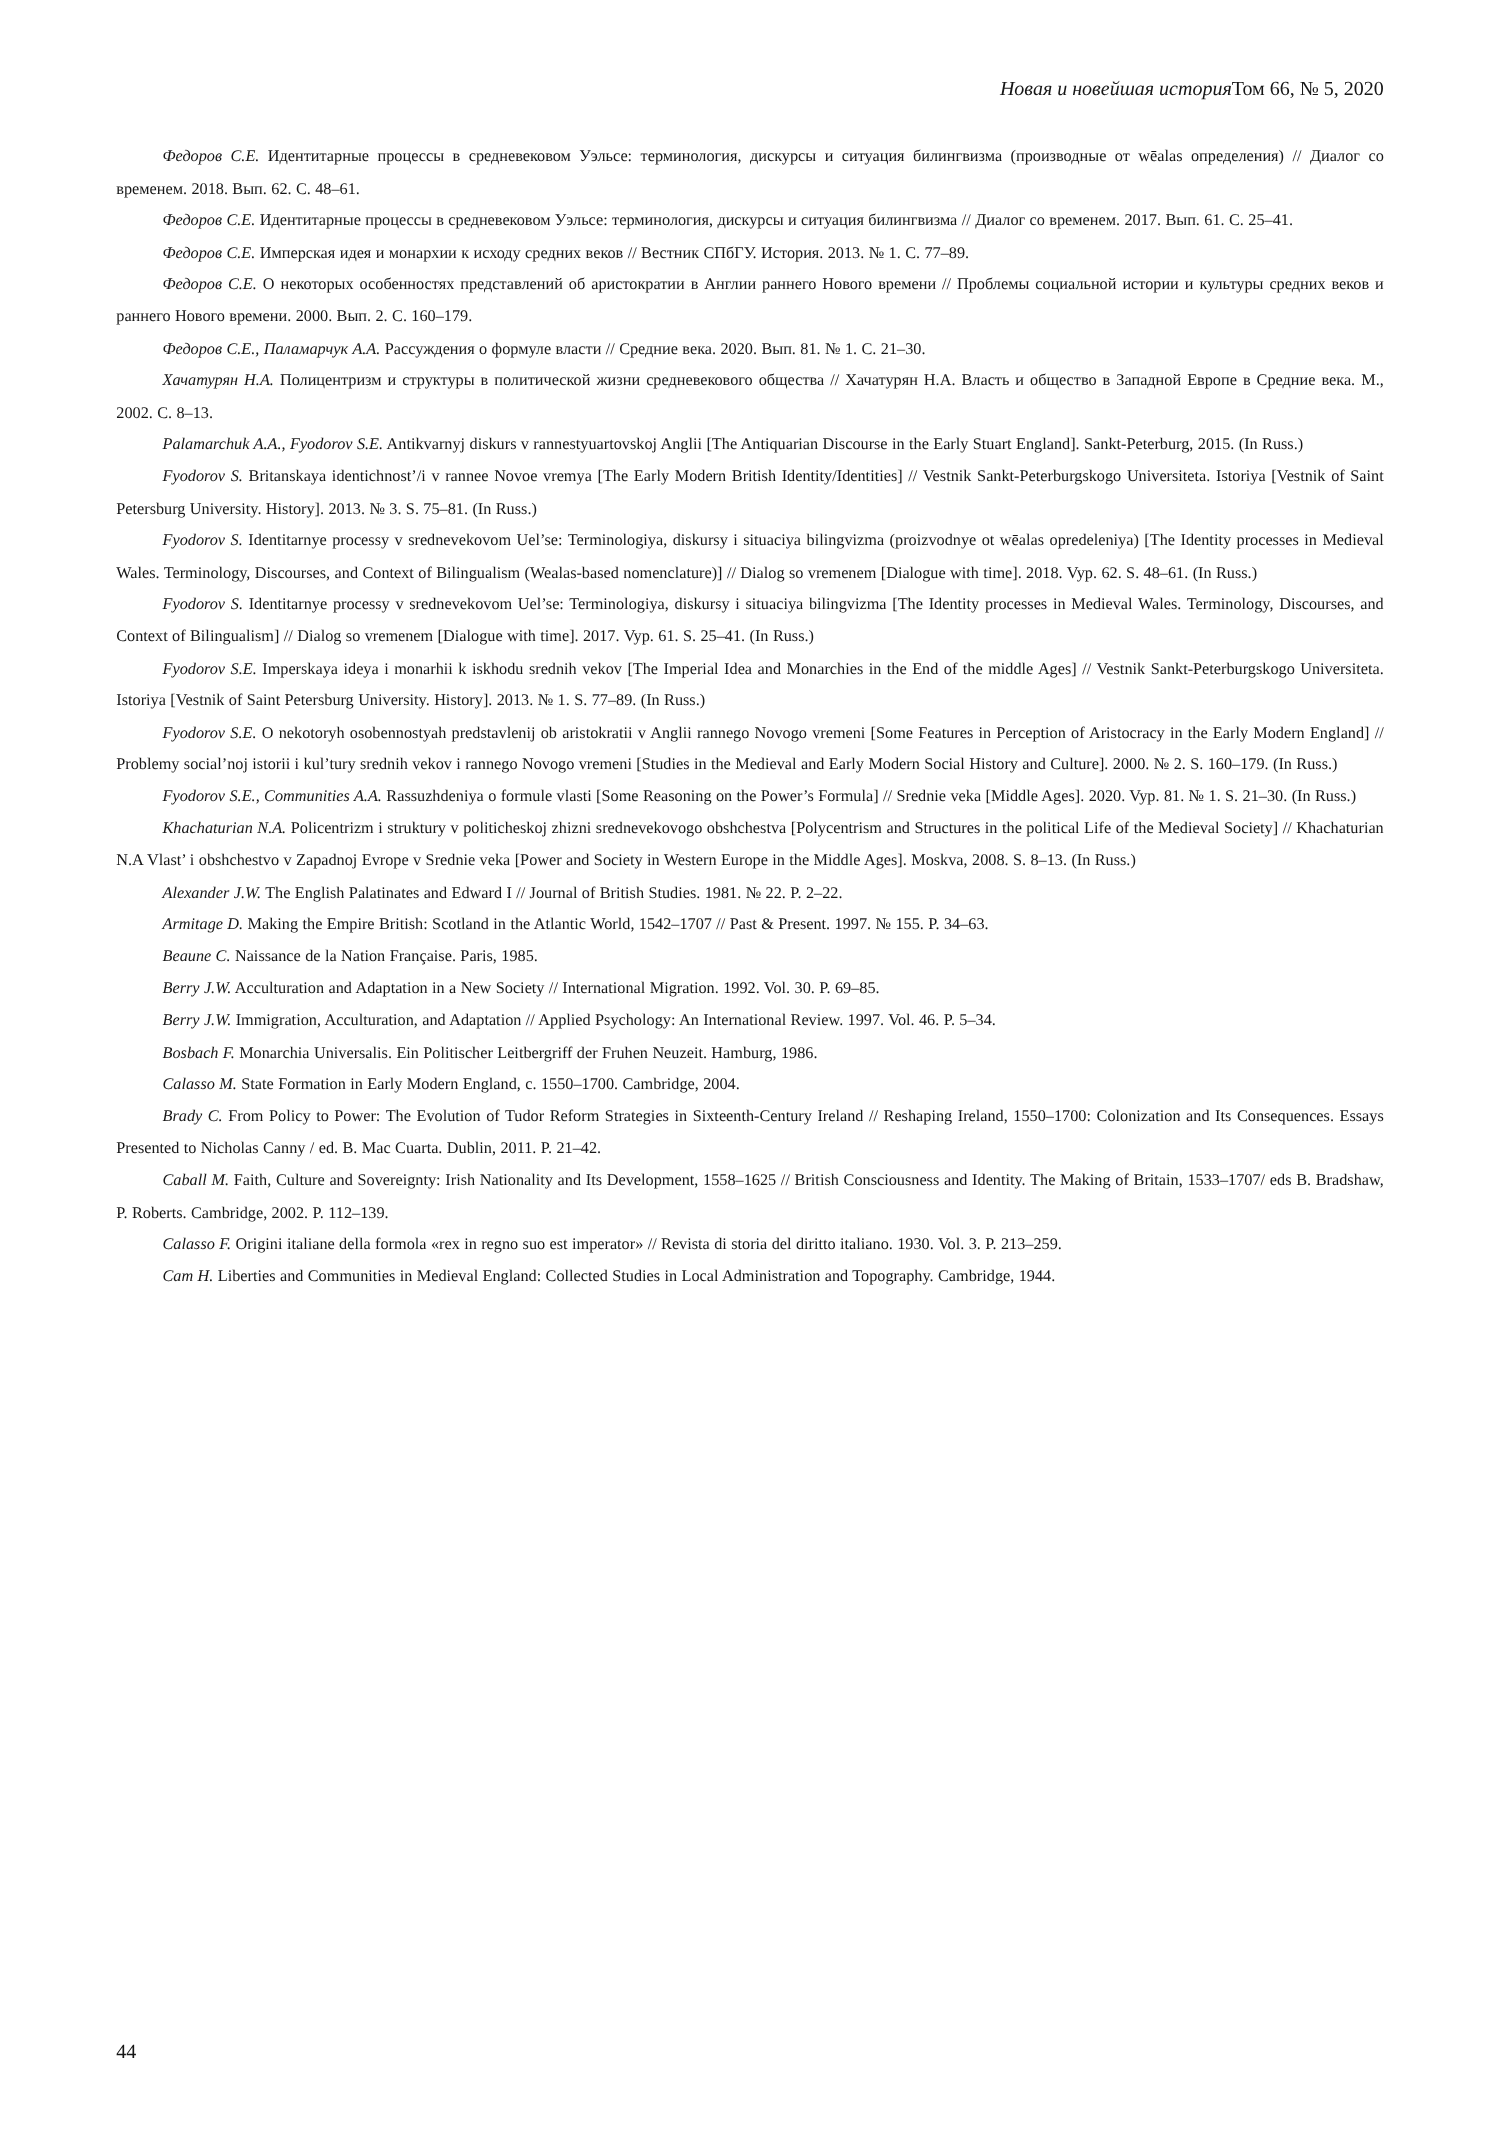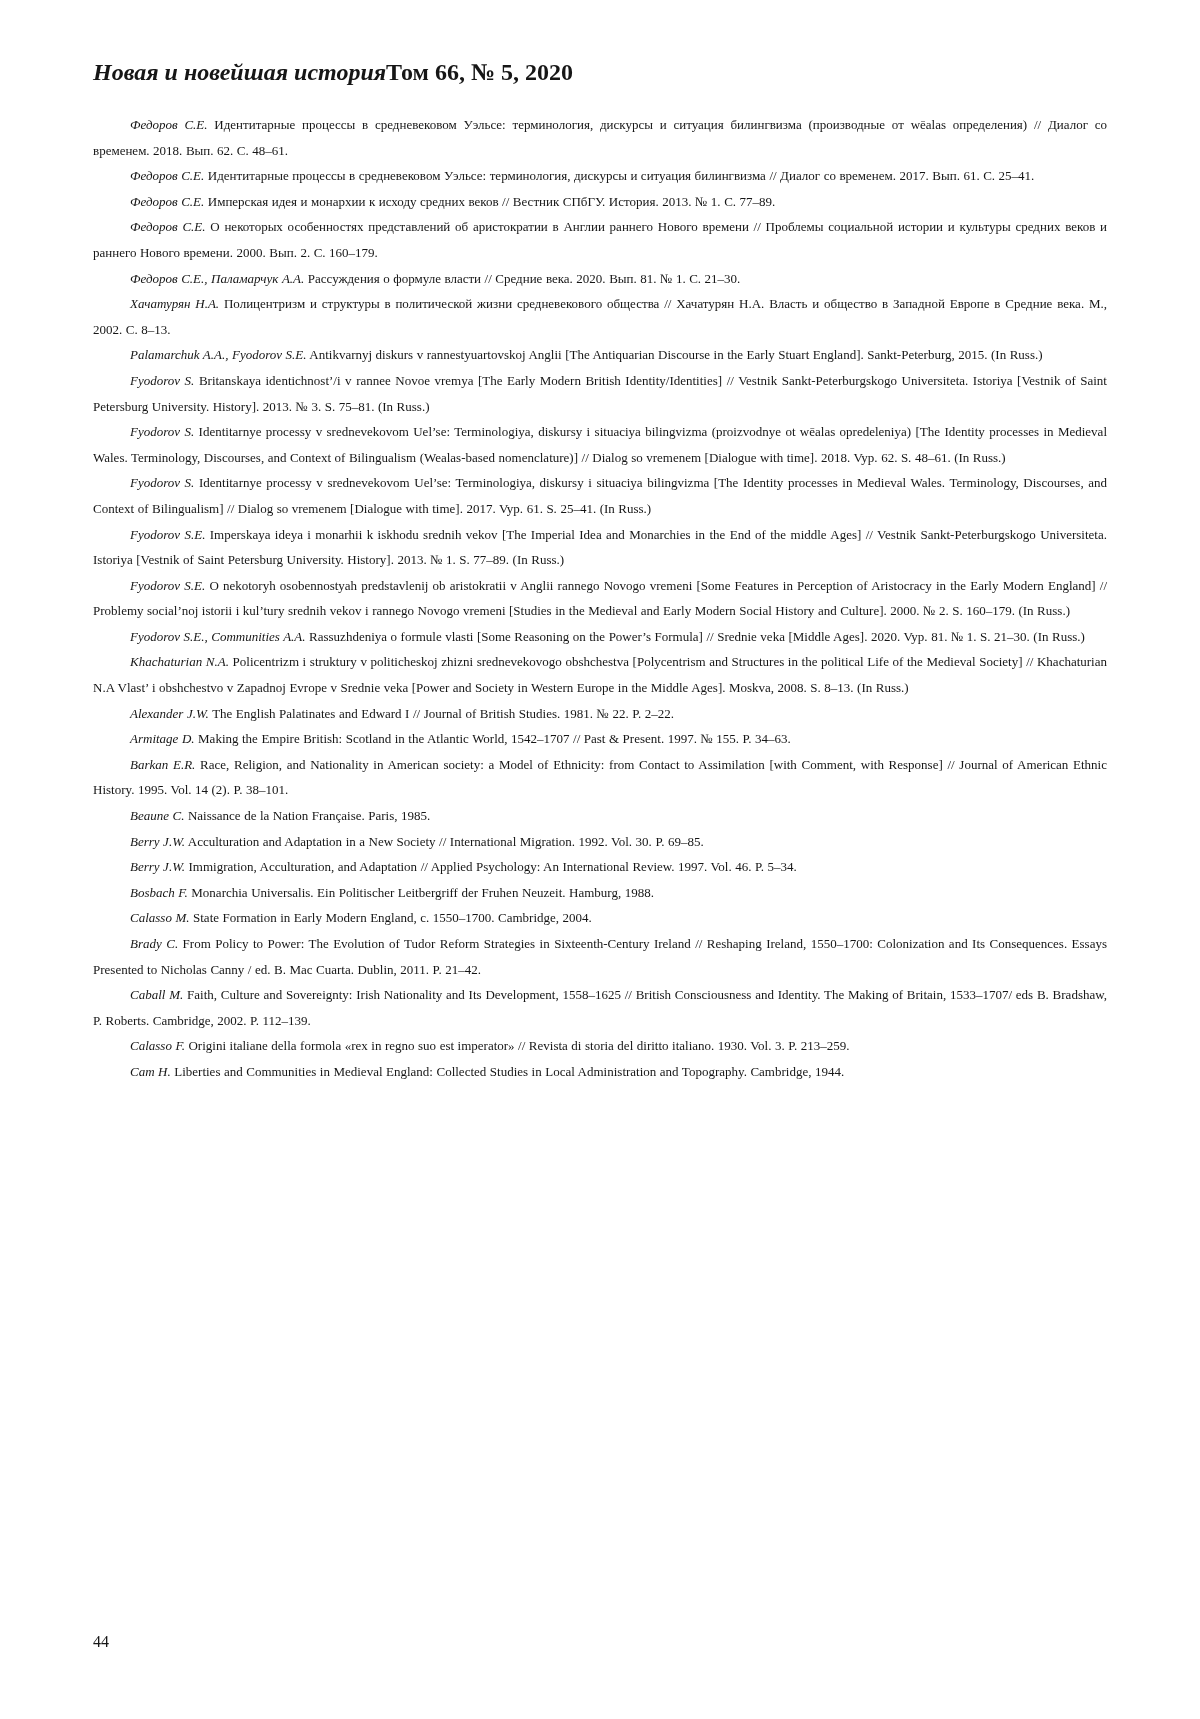--- a/index.html
+++ b/index.html
@@ -16,25 +16,24 @@
     overflow: hidden;
   }
   .page {
     position: absolute;
     left: 93px;
     top: 60px;
     width: 1014px;
   }
   .page-header {
     display: flex;
-    justify-content: flex-start;
+    justify-content: flex-end;
     align-items: baseline;
-    font-size: 24px;
+    font-size: 16px;
     line-height: 24px;
-    font-weight: bold;
   }
   .journal-title {
     font-style: italic;
   }
   .volume-issue {
     font-style: normal;
   }
   .reference-list {
     margin-top: 28px;
   }
@@ -92,29 +91,28 @@
   <p class="entry"><span class="author">Fyodorov S.E.</span> <span class="txt">O nekotoryh osobennostyah predstavlenij ob aristokratii v Anglii rannego Novogo vremeni [Some Features in Perception of Aristocracy in the Early Modern England] // Problemy social’noj istorii i kul’tury srednih vekov i rannego Novogo vremeni [Studies in the Medieval and Early Modern Social History and Culture]. 2000. № 2. S. 160–179. (In Russ.)</span></p>
 
   <p class="entry"><span class="author">Fyodorov S.E., Communities A.A.</span> <span class="txt">Rassuzhdeniya o formule vlasti [Some Reasoning on the Power’s Formula] // Srednie veka [Middle Ages]. 2020. Vyp. 81. № 1. S. 21–30. (In Russ.)</span></p>
 
   <p class="entry"><span class="author">Khachaturian N.A.</span> <span class="txt">Policentrizm i struktury v politicheskoj zhizni srednevekovogo obshchestva [Polycentrism and Structures in the political Life of the Medieval Society] // Khachaturian N.A Vlast’ i obshchestvo v Zapadnoj Evrope v Srednie veka [Power and Society in Western Europe in the Middle Ages]. Moskva, 2008. S. 8–13. (In Russ.)</span></p>
 
   <p class="entry"><span class="author">Alexander J.W.</span> <span class="txt">The English Palatinates and Edward I // Journal of British Studies. 1981. № 22. P. 2–22.</span></p>
 
   <p class="entry"><span class="author">Armitage D.</span> <span class="txt">Making the Empire British: Scotland in the Atlantic World, 1542–1707 // Past &amp; Present. 1997. № 155. P. 34–63.</span></p>
 
-  <p class="entry"><span class="author">Barkan E.R.</span> <span class="txt">Race, Religion, and Nationality in American society: a Model of Ethnicity: from Contact to Assimilation [with Comment, with Response] // Journal of American Ethnic History. 1995. Vol. 14 (2). P. 38–101.</span></p>
 
   <p class="entry"><span class="author">Beaune C.</span> <span class="txt">Naissance de la Nation Française. Paris, 1985.</span></p>
 
   <p class="entry"><span class="author">Berry J.W.</span> <span class="txt">Acculturation and Adaptation in a New Society // International Migration. 1992. Vol. 30. P. 69–85.</span></p>
 
   <p class="entry"><span class="author">Berry J.W.</span> <span class="txt">Immigration, Acculturation, and Adaptation // Applied Psychology: An International Review. 1997. Vol. 46. P. 5–34.</span></p>
 
-  <p class="entry"><span class="author">Bosbach F.</span> <span class="txt">Monarchia Universalis. Ein Politischer Leitbergriff der Fruhen Neuzeit. Hamburg, 1988.</span></p>
+  <p class="entry"><span class="author">Bosbach F.</span> <span class="txt">Monarchia Universalis. Ein Politischer Leitbergriff der Fruhen Neuzeit. Hamburg, 1986.</span></p>
 
   <p class="entry"><span class="author">Calasso M.</span> <span class="txt">State Formation in Early Modern England, c. 1550–1700. Cambridge, 2004.</span></p>
 
   <p class="entry"><span class="author">Brady C.</span> <span class="txt">From Policy to Power: The Evolution of Tudor Reform Strategies in Sixteenth-Century Ireland // Reshaping Ireland, 1550–1700: Colonization and Its Consequences. Essays Presented to Nicholas Canny / ed. B. Mac Cuarta. Dublin, 2011. P. 21–42.</span></p>
 
   <p class="entry"><span class="author">Caball M.</span> <span class="txt">Faith, Culture and Sovereignty: Irish Nationality and Its Development, 1558–1625 // British Consciousness and Identity. The Making of Britain, 1533–1707/ eds B. Bradshaw, P. Roberts. Cambridge, 2002. P. 112–139.</span></p>
 
   <p class="entry"><span class="author">Calasso F.</span> <span class="txt">Origini italiane della formola «rex in regno suo est imperator» // Revista di storia del diritto italiano. 1930. Vol. 3. P. 213–259.</span></p>
 
   <p class="entry"><span class="author">Cam H.</span> <span class="txt">Liberties and Communities in Medieval England: Collected Studies in Local Administration and Topography. Cambridge, 1944.</span></p>

